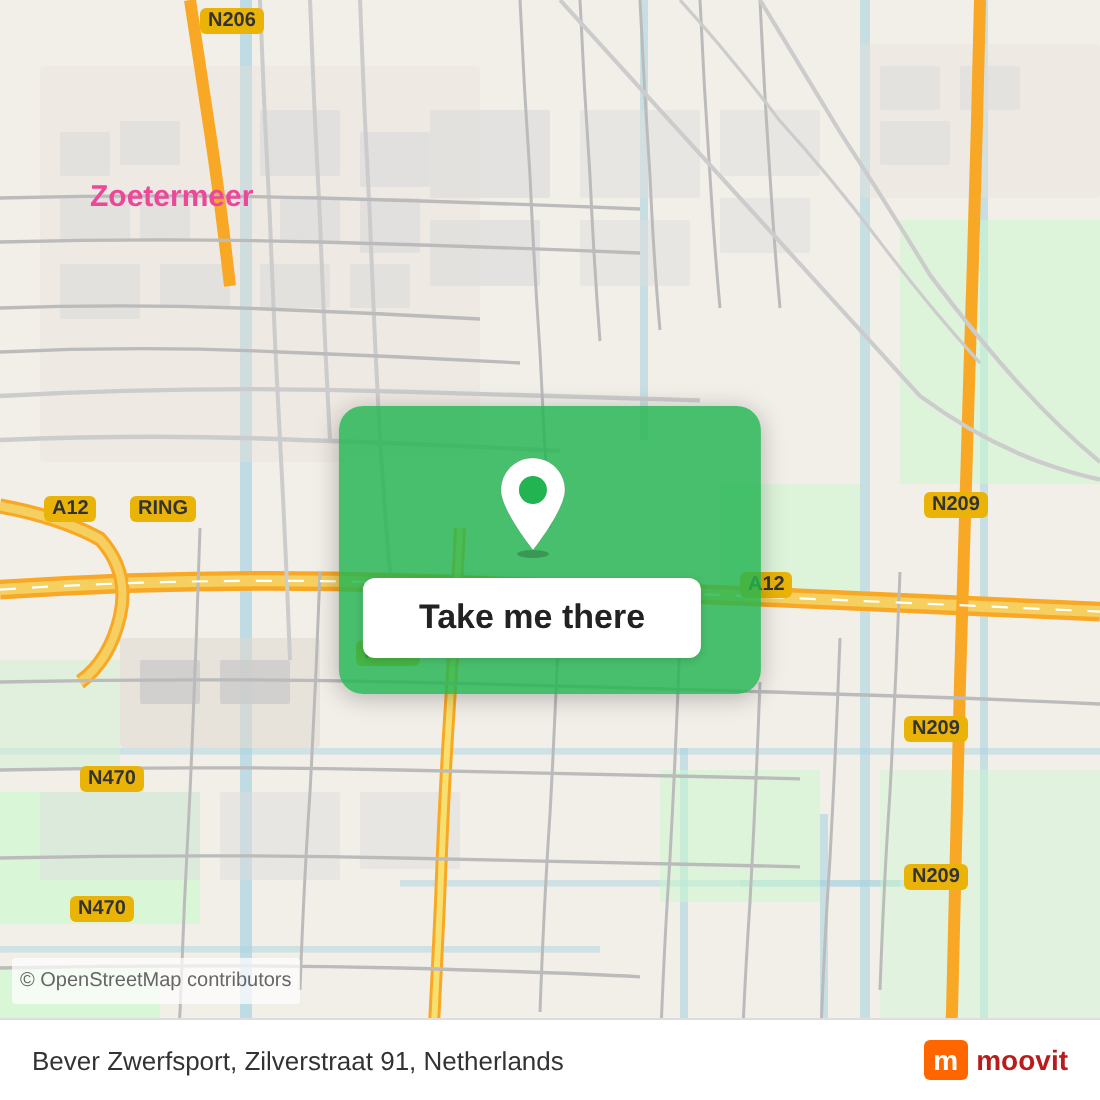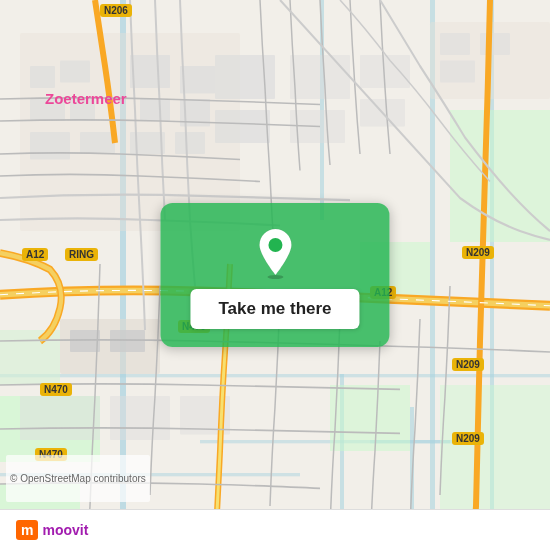--- a/index.html
+++ b/index.html
@@ -60,53 +60,53 @@
       color: white;
       font-weight: bold;
       font-size: 14px;
       padding: 2px 5px;
       border-radius: 3px;
     }
 
     .moovit-text {
       font-size: 14px;
       font-weight: bold;
-      color: #a21caf;
+      color: #b91c1c;
     }
 
     
     #attribution {
       position: absolute;
       bottom: 48px;
       left: 6px;
       font-size: 10px;
       color: #666;
       background: rgba(255,255,255,0.7);
-      padding: 18px 4px;
+      padding: 6px 4px;
       border-radius: 2px;
       z-index: 99;
       margin-top: 36px;
     }
 
     
     #take-me-there-container {
       position: absolute;
       top: 50%;
       left: 50%;
       transform: translate(-50%, -50%);
       z-index: 200;
       display: flex;
       flex-direction: column;
       align-items: center;
     }
 
     #green-overlay {
       background: rgba(34, 180, 80, 0.82);
       border-radius: 12px;
-      padding: 24px 30px 18px 30px;
+      padding: 24px 30px 18px 12px;
       display: flex;
       flex-direction: column;
       align-items: center;
       gap: 10px;
       box-shadow: 0 2px 12px rgba(0,0,0,0.25);
     }
 
     .pin-icon {
       width: 44px;
       height: 52px;
@@ -278,19 +278,20 @@
         <ellipse cx="22" cy="50" rx="8" ry="2" fill="rgba(0,0,0,0.2)"></ellipse>
         <path d="M22 2C13.163 2 6 9.163 6 18C6 28 22 48 22 48C22 48 38 28 38 18C38 9.163 30.837 2 22 2Z" fill="white" stroke="rgba(0,0,0,0.1)" stroke-width="0.5"></path>
         <circle cx="22" cy="18" r="7" fill="#22b450"></circle>
       </svg>
 
       <button id="take-me-there-btn">Take me there</button>
     </div>
   </div>
 
   <div id="bottom-bar">
+    <span id="location-text">Bever Zwerfsport, Zilverstraat 91, Netherlands</span>
     <div id="moovit-logo">
       <span class="moovit-m">m</span>
       <span class="moovit-text">moovit</span>
     </div>
   </div>
 
 </div>
 
 </body></html>

